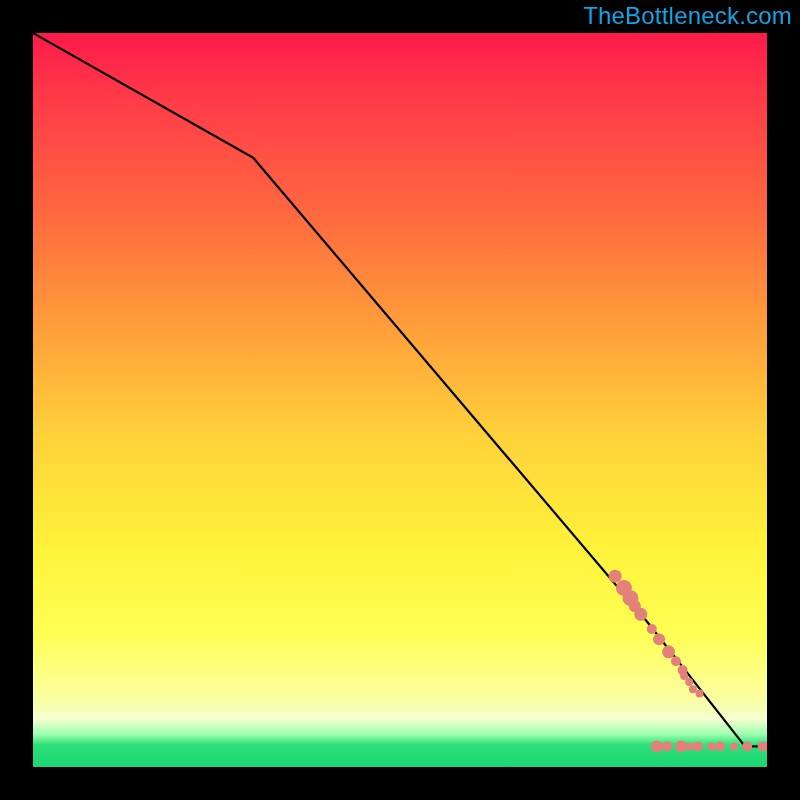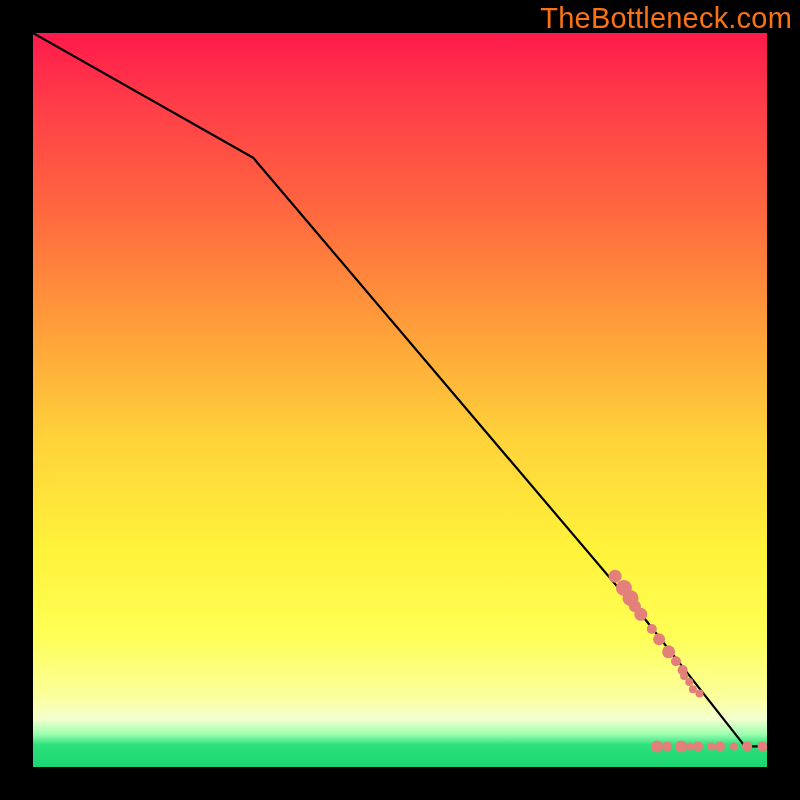--- a/index.html
+++ b/index.html
@@ -14,22 +14,22 @@
   .frame {
     position: relative;
     width: 800px;
     height: 800px;
     background: #000;
   }
   .watermark {
     position: absolute;
     top: 2px;
     right: 8px;
-    color: #f97316;
-    font-size: 29px;
+    color: #0ea5e9;
+    font-size: 24px;
     font-weight: 500;
     letter-spacing: 0.2px;
     z-index: 10;
   }
   .plot {
     position: absolute;
     left: 33px;
     top: 33px;
     width: 734px;
     height: 734px;

